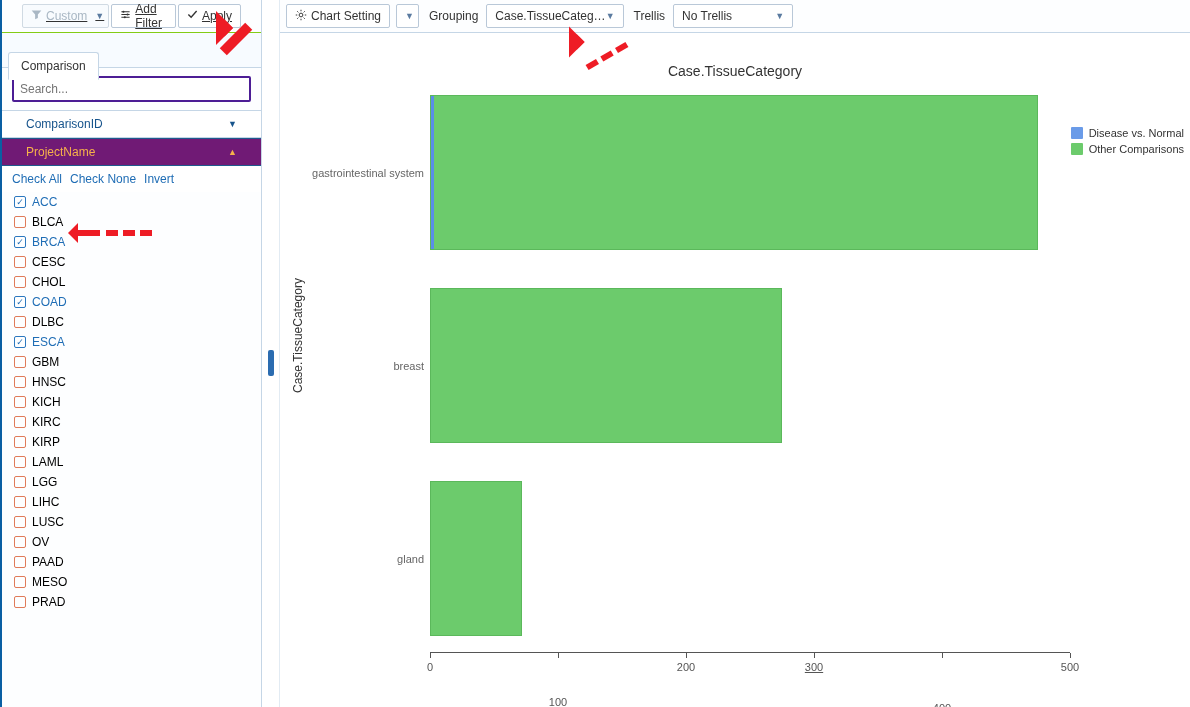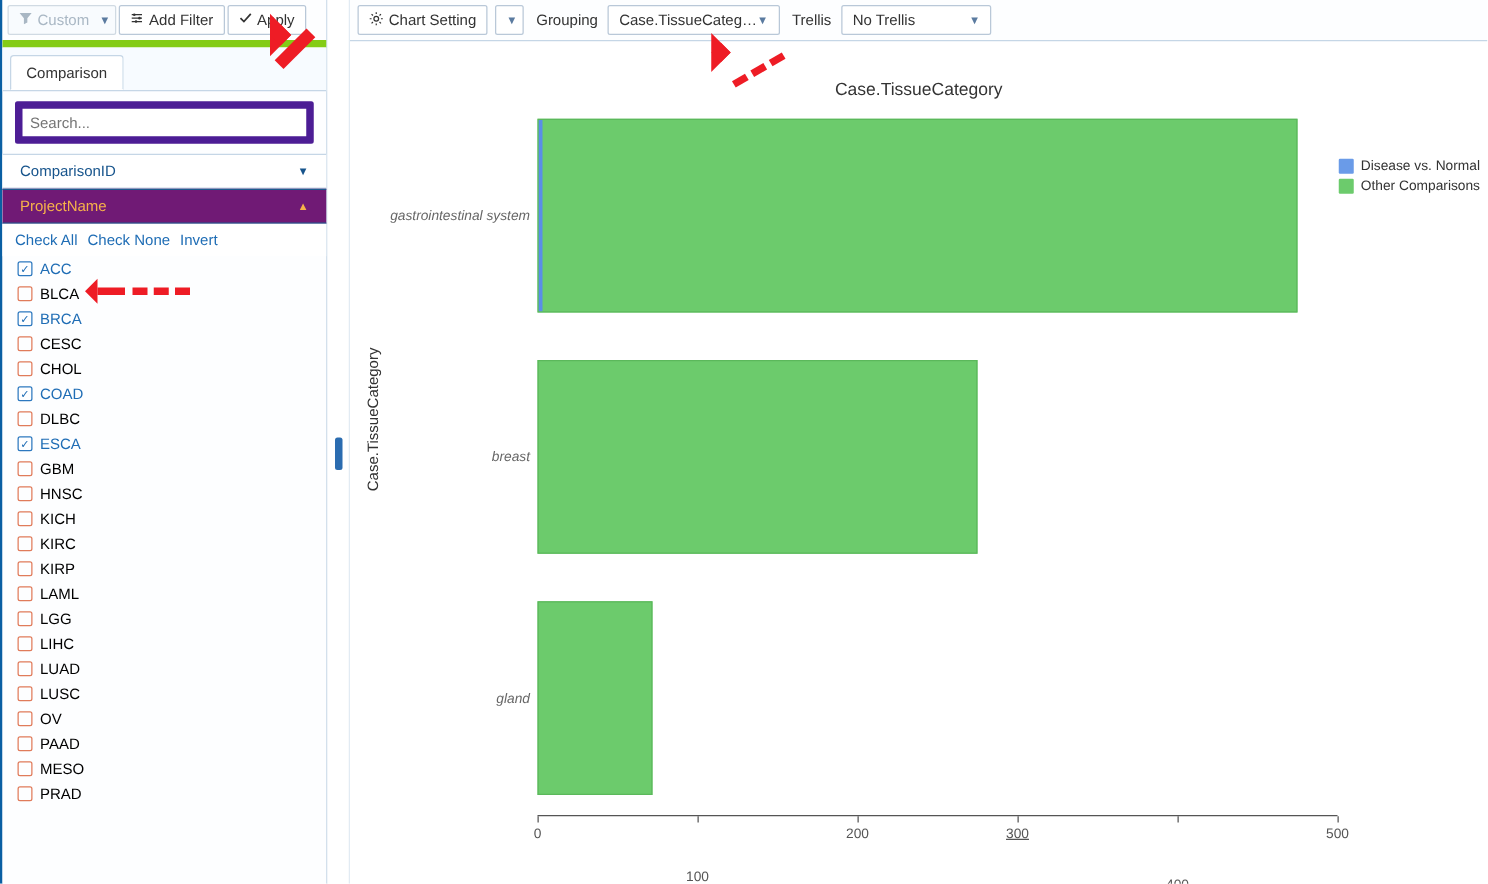--- a/index.html
+++ b/index.html
@@ -17,22 +17,23 @@
   .sidebar {
     width: 260px;
     border-right: 1px solid #c5d6e6;
     display: flex;
     flex-direction: column;
     background: #fdfeff;
   }
   .sidebar-toolbar {
     display: flex;
     gap: 2px;
-    padding: 4px 4px;
-    border-bottom: 6px solid #84cc16;
+    padding: 4px 20px;
+    border-bottom: 1px solid #84cc16;
+    text-decoration: underline;
   }
   .btn {
     display: inline-flex;
     align-items: center;
     gap: 4px;
     padding: 4px 8px;
     background: #fff;
     border: 1px solid #b9c8d8;
     border-radius: 2px;
     font-size: 12px;
@@ -52,36 +53,36 @@
   }
   .tab {
     padding: 6px 12px;
     border: 1px solid #c5d6e6;
     border-bottom: 1px solid #fff;
     background: #fff;
     border-radius: 3px 3px 0 0;
     font-size: 12px;
     color: #333;
     position: relative;
-    top: 0;
+    top: 13px;
   }
   .search-wrap { padding: 8px 10px; }
   .search-input {
     width: 100%;
     padding: 4px 6px;
-    border: 6px solid #4c1d95;
+    border: 2px solid #4c1d95;
     border-radius: 2px;
     font-size: 12px;
     color:#555;
   }
   .panel-header {
     display: flex;
     align-items: center;
     justify-content: space-between;
-    padding: 6px 14px;
+    padding: 6px 24px;
     border-top: 1px solid #c5d6e6;
     border-bottom: 1px solid #c5d6e6;
     background: #fff;
     color: #17548c;
     font-size: 12px;
     cursor: pointer;
   }
   .panel-header.dark {
     background: #701a75;
     color: #f6b24a;
@@ -130,21 +131,21 @@
     font-size:12px; color:#333; cursor:pointer;
   }
   .dropdown .caret { font-size:9px; color:#5b7ba0; }
   .chart-area { flex:1; position:relative; padding: 10px 10px 0 10px;}
   .chart-title { text-align:center; font-size:14px; color:#333; margin: 20px 0 6px 0;}
   .chart-body { display:flex; height: calc(100% - 60px);}
   .plot-zone { flex:1; position:relative; margin-left:60px; margin-right:10px;}
   .bar-row { position:absolute; left:0; height:155px; display:flex; align-items:center;}
   .bar { height:100%; background:#6ccb6c; border:1px solid #5bb85b; position:relative;}
   .bar-blue-stripe { position:absolute; left:0; top:0; bottom:0; width:3px; background:#5a8ee8; }
-  .y-cat-label { position:absolute; right: calc(100% + 6px); font-size:11px; color:#666; white-space:nowrap;font-style:italic;}
+  .y-cat-label { position:absolute; right: calc(100% + 6px); font-size:11px; color:#666; white-space:nowrap;}
   .y-axis-title {
     position:absolute; left:4px; top:50%;
     transform: translateY(-50%) rotate(-90deg);
     transform-origin: left center;
     font-size:12px; color:#333;
   }
   .x-axis { position:absolute; left:0; right:0; bottom:36px; border-top:1px solid #555; }
   .x-tick { position:absolute; top:0; width:1px; height:5px; background:#555;}
   .x-tick-label { position:absolute; top:8px; transform:translateX(-50%); font-size:11px; color:#555;}
   .legend { position:absolute; right:6px; top:94px; font-size:11px; color:#333;}
@@ -298,24 +299,20 @@
           <span class="box"></span>
           <span class="lbl red">LAML</span>
         </div>
         <div class="proj-item ">
           <span class="box"></span>
           <span class="lbl red">LGG</span>
         </div>
         <div class="proj-item ">
           <span class="box"></span>
           <span class="lbl red">LIHC</span>
-        </div>
-        <div class="proj-item ">
-          <span class="box"></span>
-          <span class="lbl red">LUAD</span>
         </div>
         <div class="proj-item ">
           <span class="box"></span>
           <span class="lbl red">LUSC</span>
         </div>
         <div class="proj-item ">
           <span class="box"></span>
           <span class="lbl red">OV</span>
         </div>
         <div class="proj-item ">

